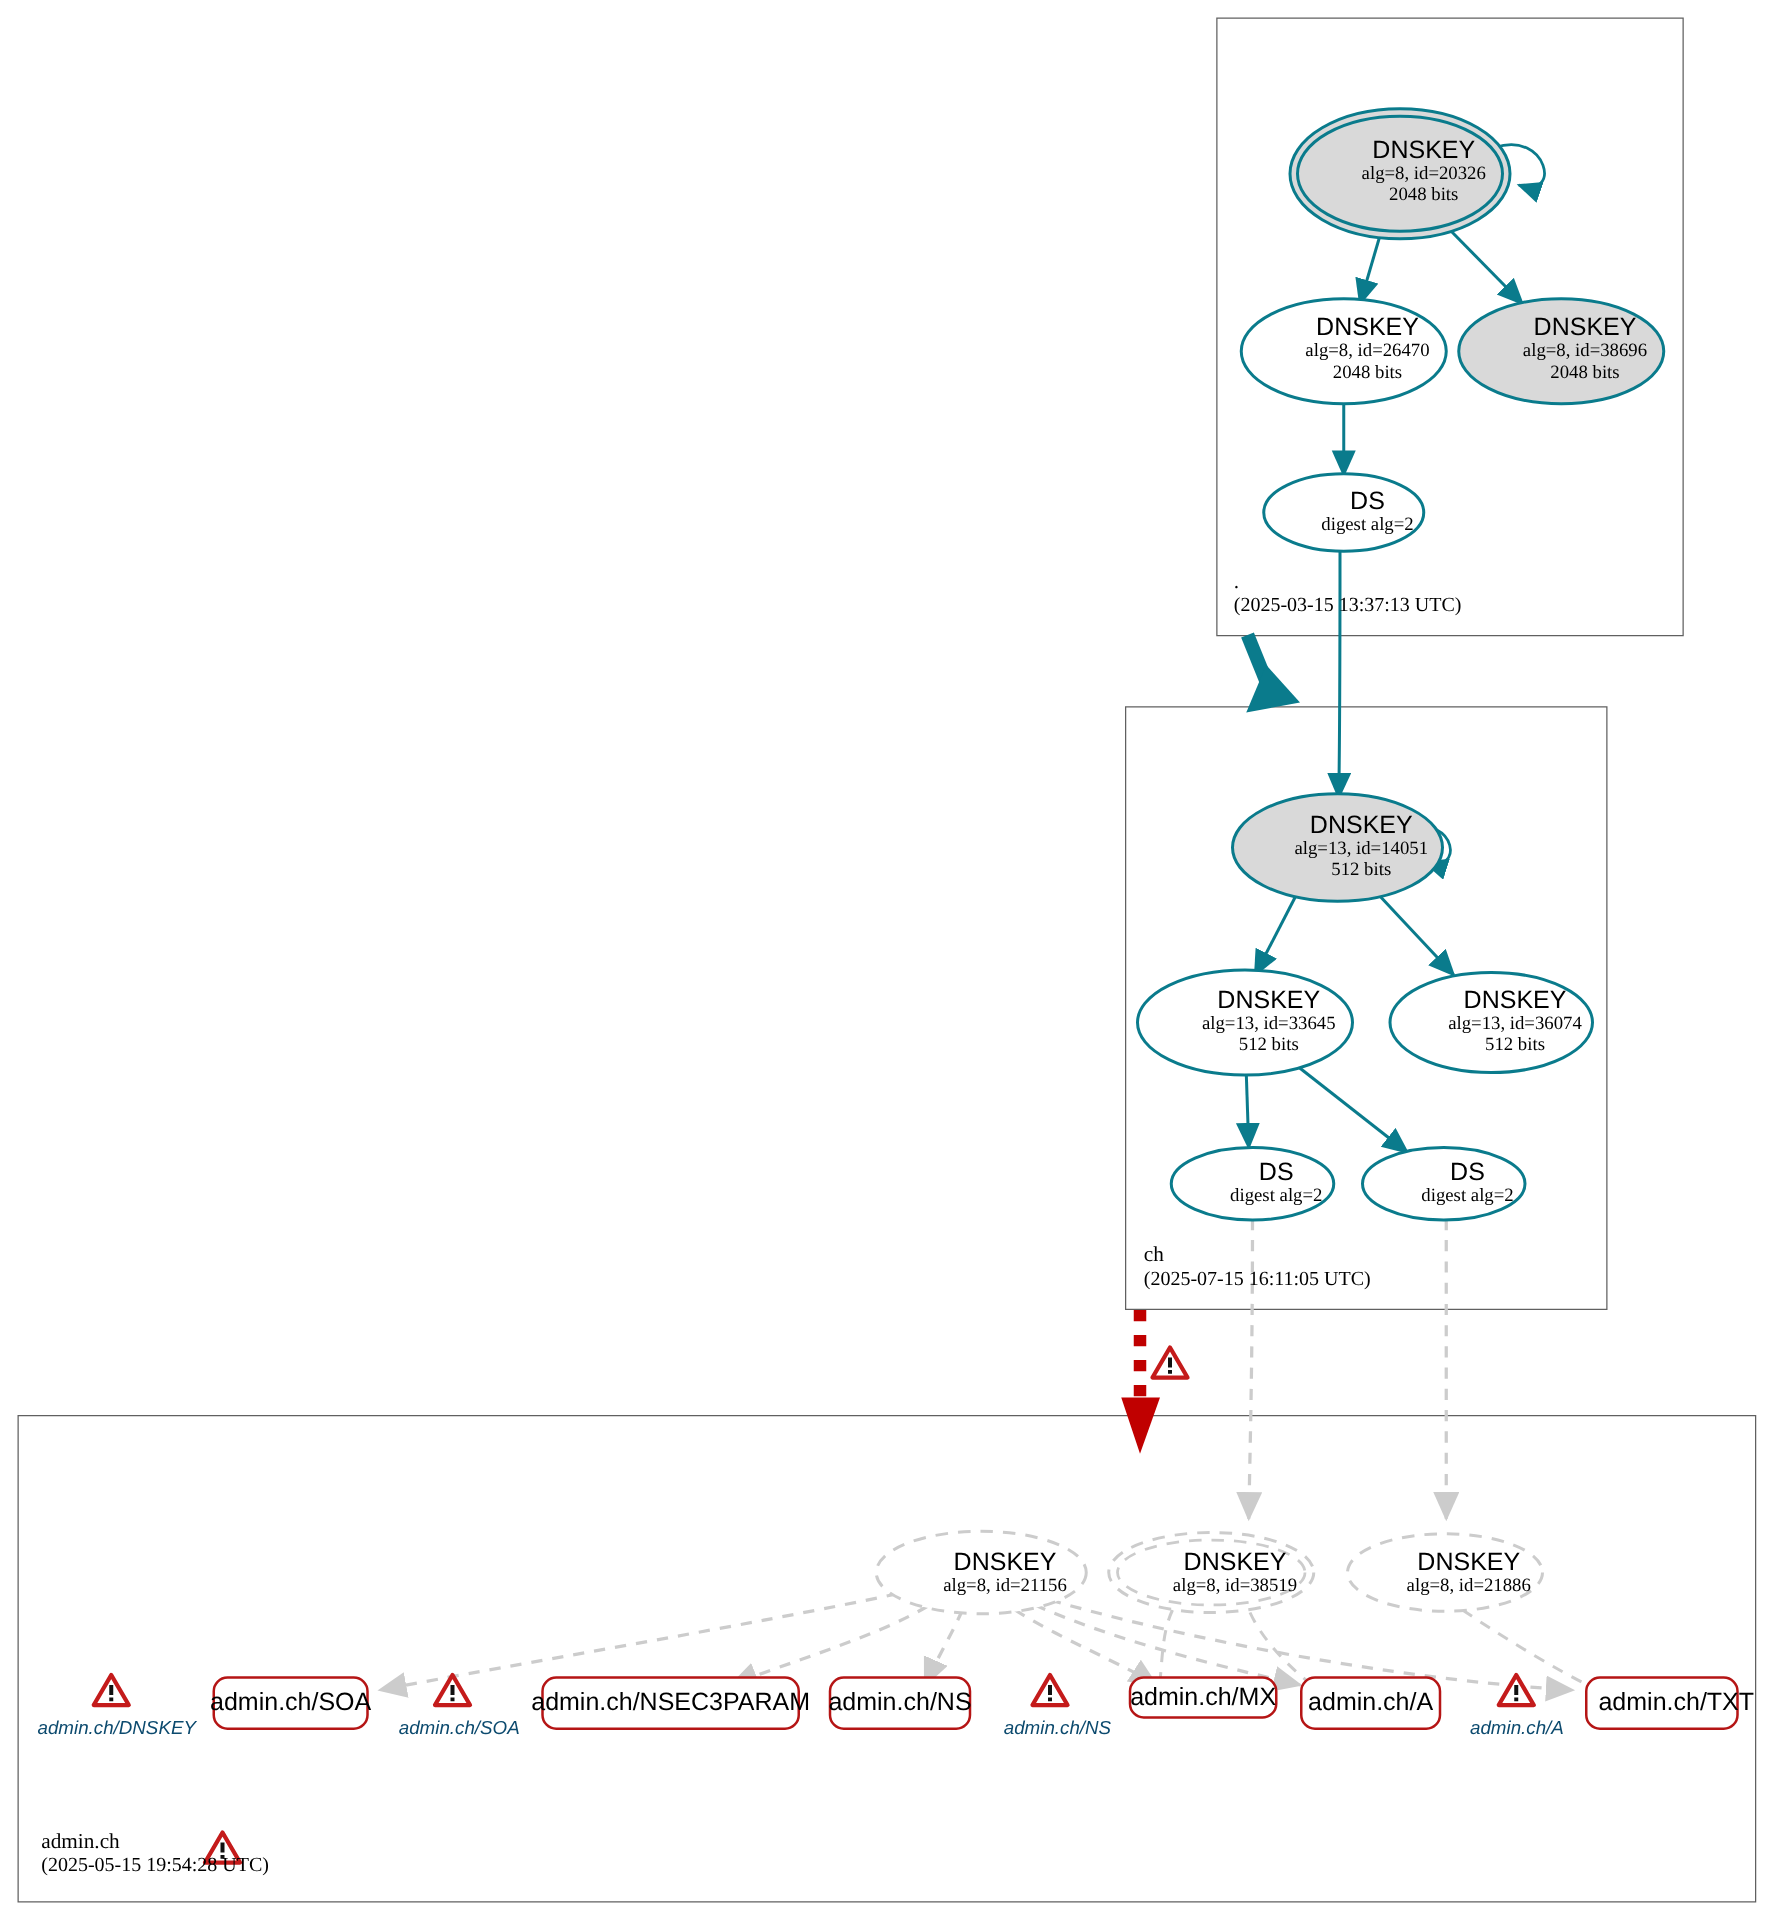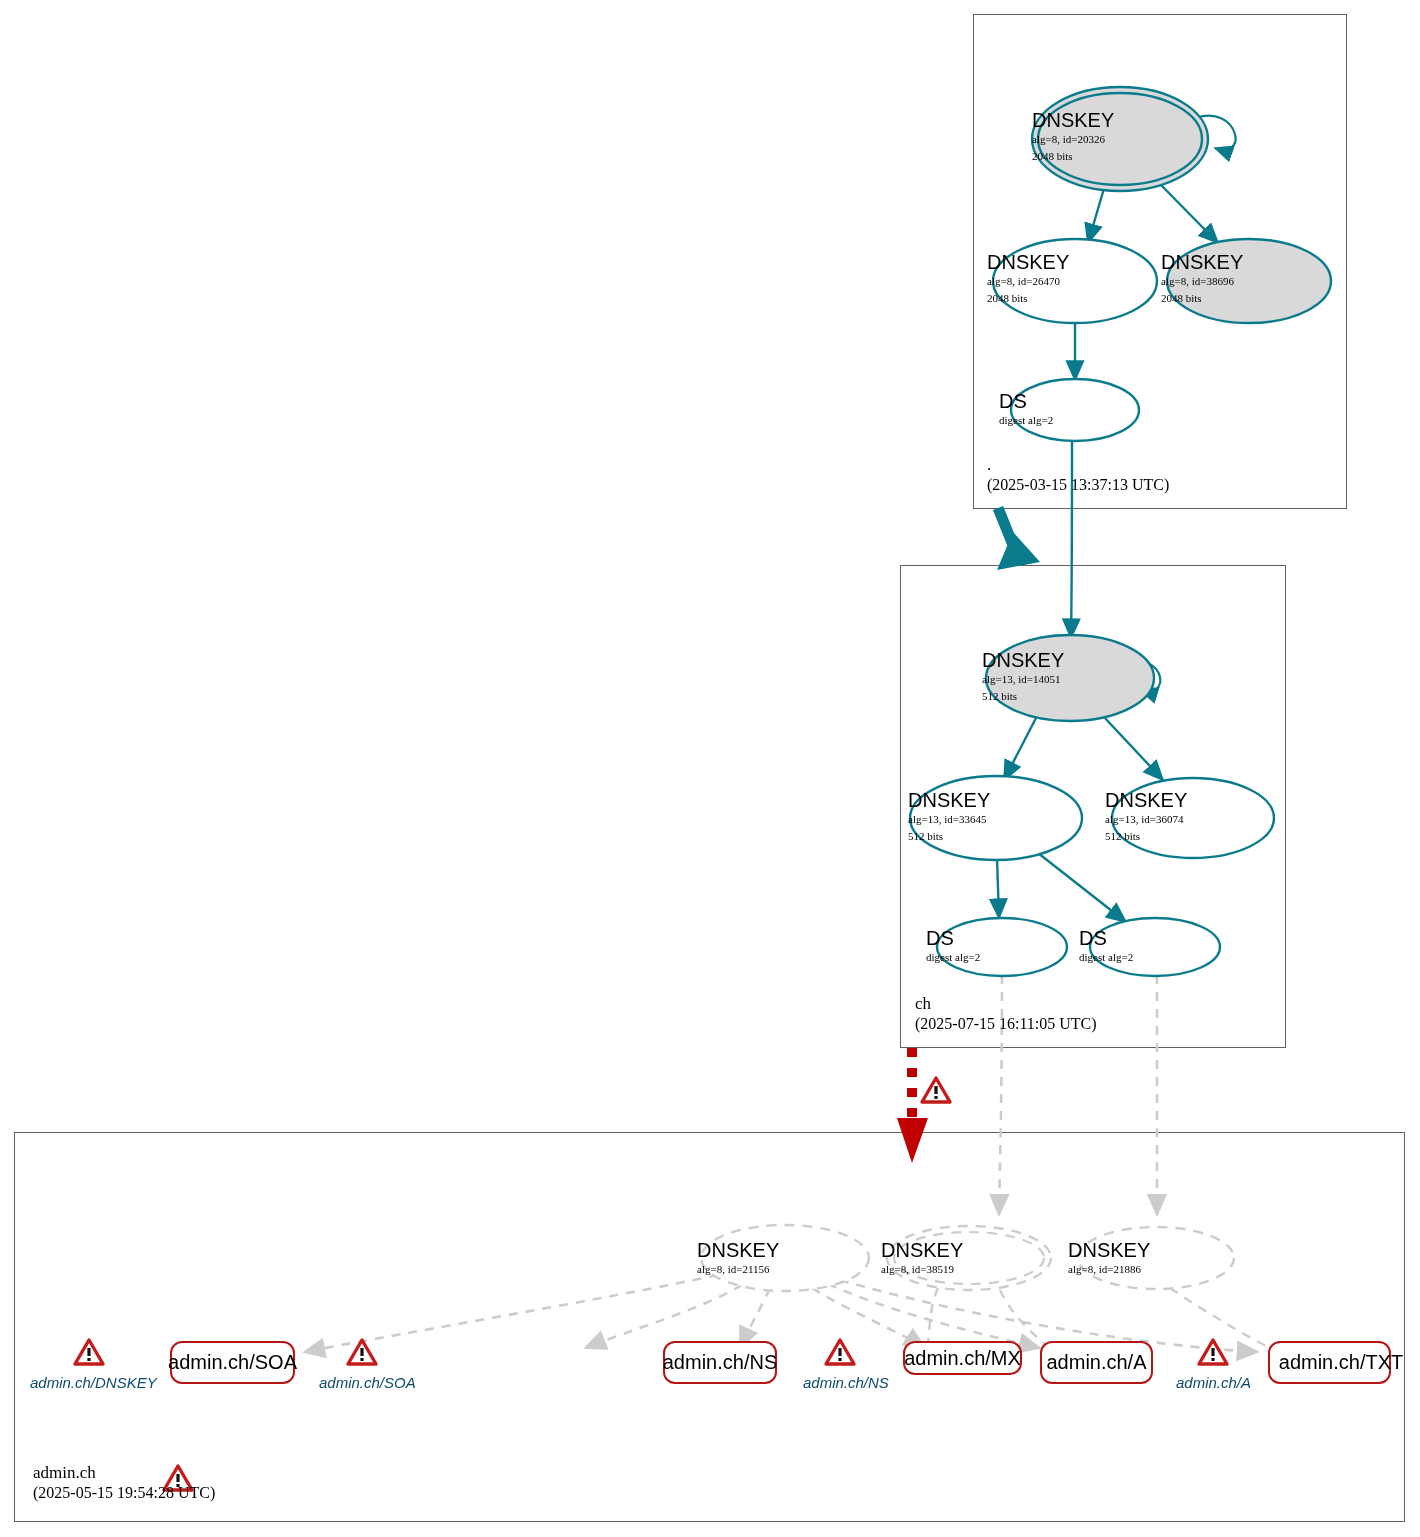--- a/index.html
+++ b/index.html
@@ -3,23 +3,23 @@
 <meta charset="utf-8">
 <style>
   html,body{margin:0;padding:0;background:#fff;}
   body{font-family:"Liberation Sans", sans-serif;}
   #canvas{position:relative;width:1420px;height:1537px;overflow:hidden;background:#fff;}
   svg.layer{position:absolute;left:0;top:0;width:1420px;height:1537px;}
   .zonebox{position:absolute;border:1px solid #606060;background:transparent;box-sizing:border-box;}
   .zonelabel{position:absolute;font-family:"Liberation Serif", serif;color:#000;}
   .zonelabel .zname{font-size:17px;line-height:20px;}
   .zonelabel .zdate{font-size:16px;line-height:20px;}
-  .node{position:absolute;}
+  .node{position:absolute;text-align:center;padding-left:19px;}
   .t1{font-family:"Liberation Sans", sans-serif;font-size:20px;line-height:21px;color:#000;}
-  .t2{font-family:"Liberation Serif", serif;font-size:11px;line-height:17px;color:#000;}
+  .t2{font-family:"Liberation Serif", serif;font-size:15px;line-height:17px;color:#000;}
   .rrbox{position:absolute;border:2px solid #b51515;border-radius:12px;background:#fff;
          display:flex;align-items:center;justify-content:center;box-sizing:border-box;}
   .rrbox span{font-family:"Liberation Sans", sans-serif;font-size:20px;color:#000;white-space:nowrap;}
   .errlabel{position:absolute;font-family:"Liberation Sans", sans-serif;font-style:italic;
             font-size:15px;color:#0c4a6e;white-space:nowrap;}
 </style>
 </head>
 <body>
 
 <div id="canvas">
@@ -190,20 +190,23 @@
     <div class="t2">alg=8, id=38519</div>
   </div>
   <div class="node" style="left:1068px;top:1240px;width:176px;">
     <div class="t1">DNSKEY</div>
     <div class="t2">alg=8, id=21886</div>
   </div>
 
   <div class="rrbox" style="left:170px;top:1341px;width:125px;height:43px;">
     <span>admin.ch/SOA</span>
   </div>
+  <div class="rrbox" style="left:433px;top:1341px;width:207px;height:43px;">
+    <span>admin.ch/NSEC3PARAM</span>
+  </div>
   <div class="rrbox" style="left:663px;top:1341px;width:114px;height:43px;">
     <span>admin.ch/NS</span>
   </div>
   <div class="rrbox" style="left:903px;top:1341px;width:119px;height:34px;">
     <span>admin.ch/MX</span>
   </div>
   <div class="rrbox" style="left:1040px;top:1341px;width:113px;height:43px;">
     <span>admin.ch/A</span>
   </div>
   <div class="rrbox" style="left:1268px;top:1341px;width:123px;height:43px;padding-left:23px;">

